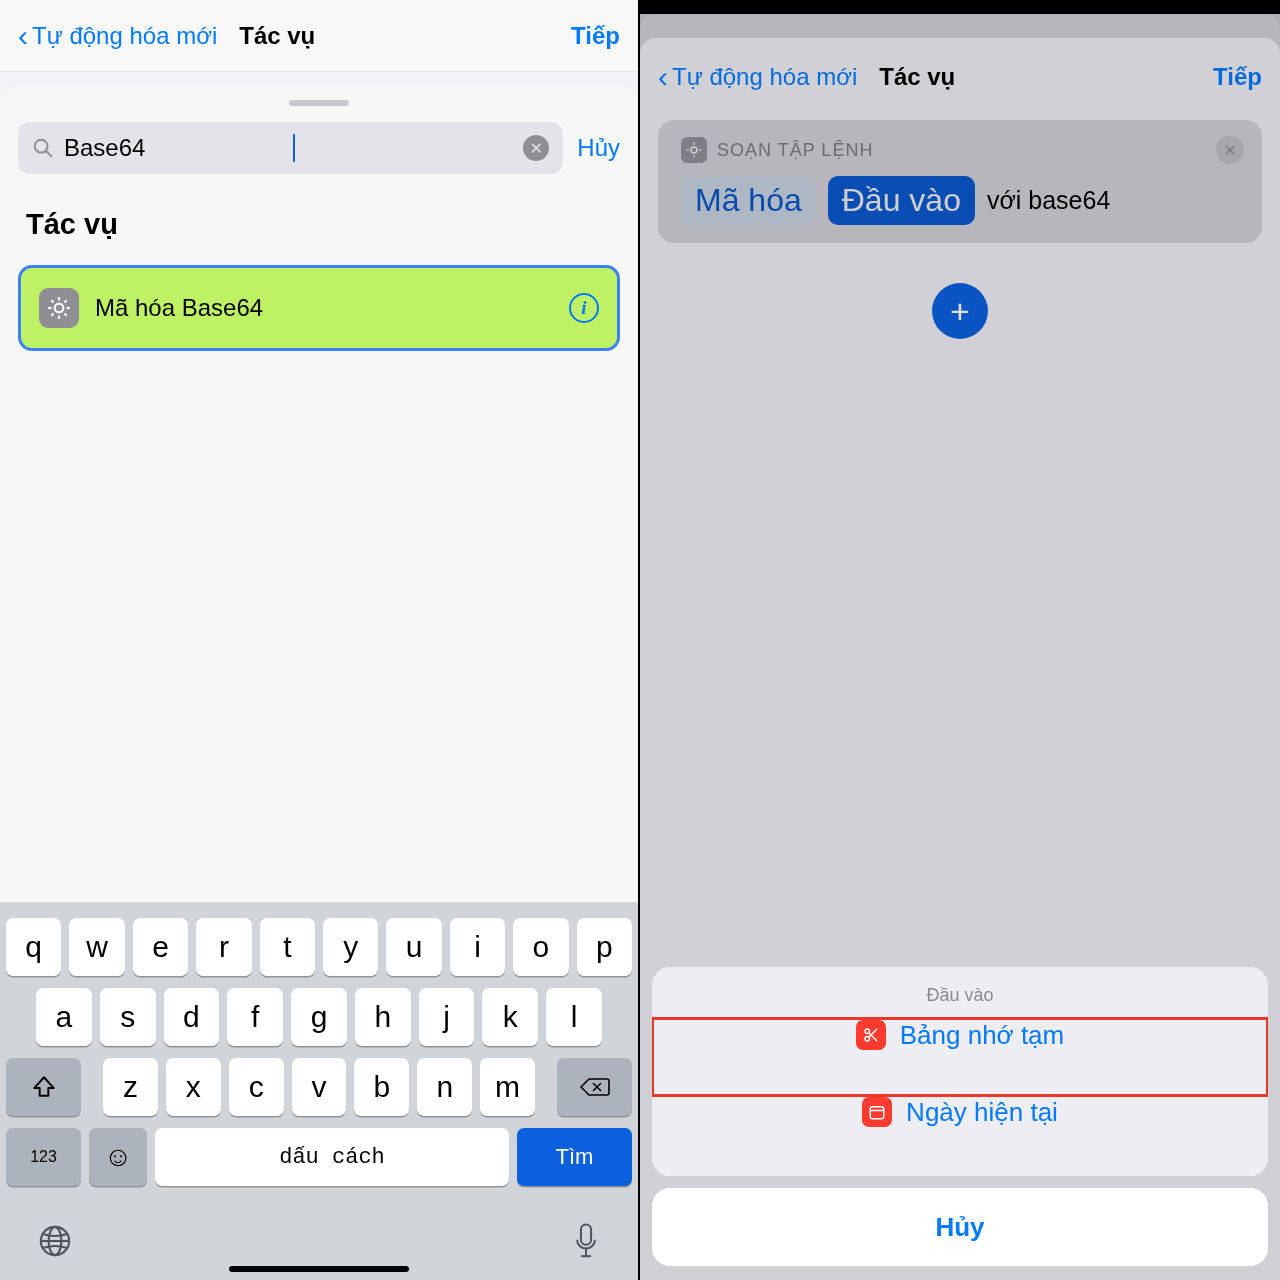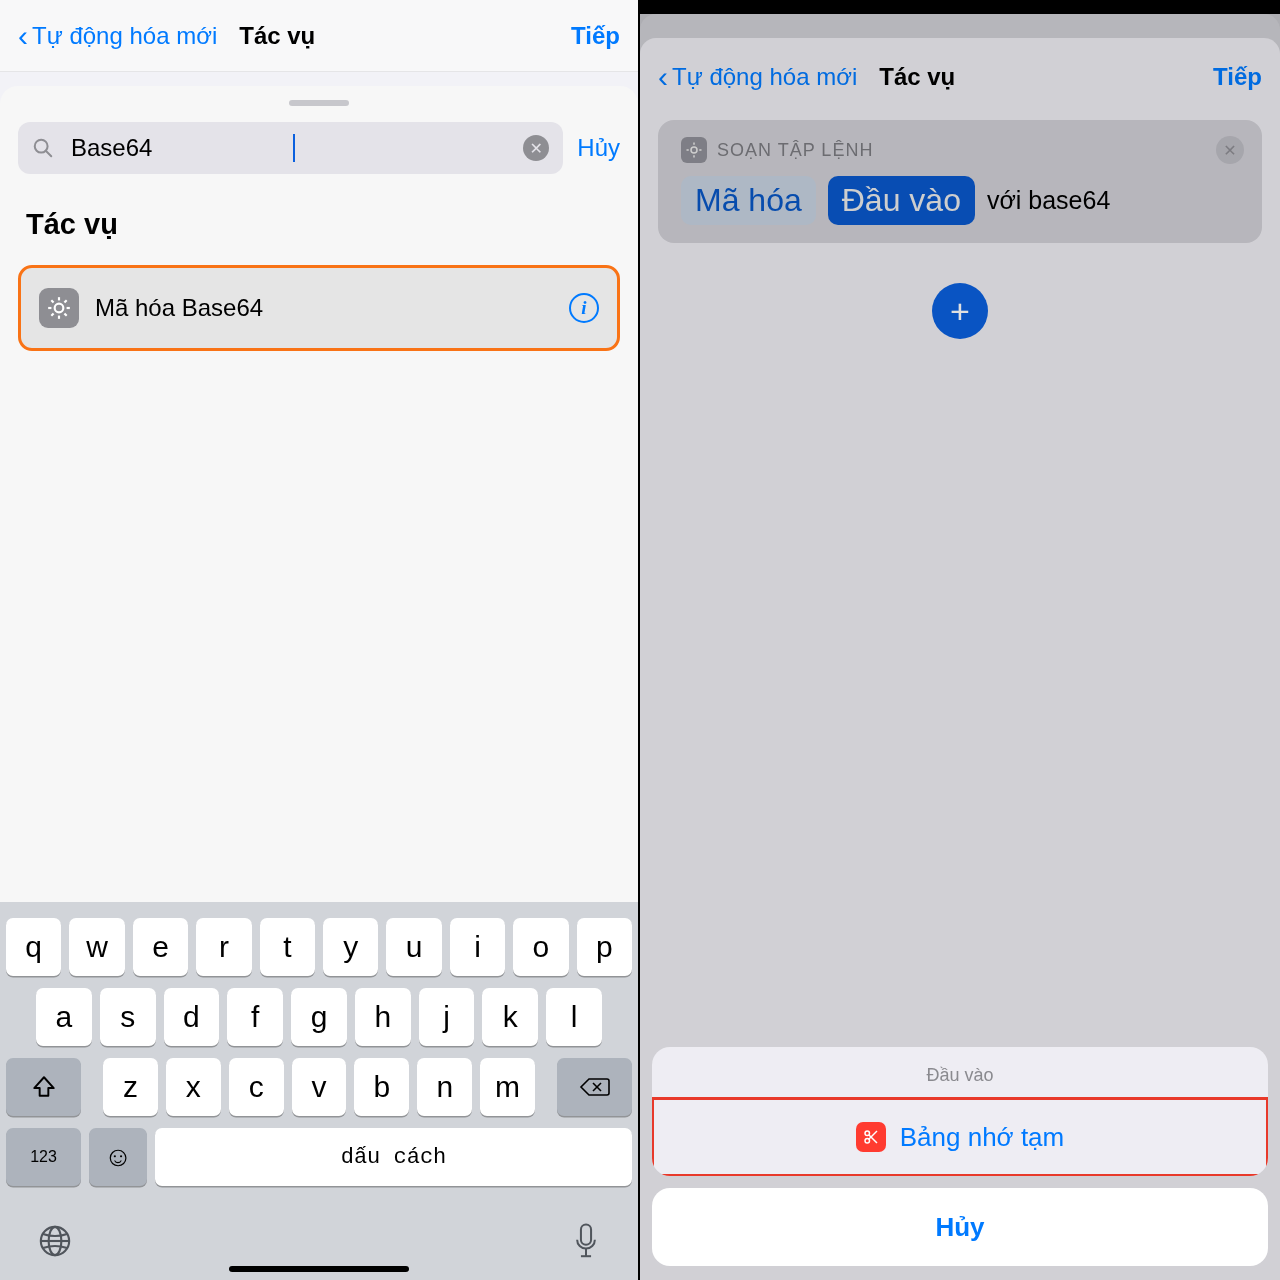--- a/index.html
+++ b/index.html
@@ -12,30 +12,30 @@
 .l-nav { height: 72px; background: #f8f8f9; display: flex; align-items: center; padding: 0 18px; border-bottom: 1px solid #e5e5e7; }
 .l-back { display: flex; align-items: center; color: #007aff; font-size: 24px; }
 .chev { font-size: 30px; margin-right: 4px; font-weight: 300; }
 .l-title { font-size: 24px; font-weight: 600; color: #000; margin-left: 22px; }
 .l-next { margin-left: auto; color: #007aff; font-size: 24px; font-weight: 600; }
 
 .l-sheet-grab { width: 60px; height: 6px; background: #c7c7cc; border-radius: 3px; margin: 14px auto 0; }
 .l-sheet { background: #f7f7f7; margin-top: 14px; border-radius: 18px 18px 0 0; height: calc(100% - 72px - 14px); display: flex; flex-direction: column; }
 
 .l-search-row { display: flex; align-items: center; padding: 16px 18px 8px; gap: 14px; }
-.l-searchbox { flex: 1; height: 52px; background: #e4e3e9; border-radius: 12px; display: flex; align-items: center; padding: 0 14px; gap: 7px; }
+.l-searchbox { flex: 1; height: 52px; background: #e4e3e9; border-radius: 12px; display: flex; align-items: center; padding: 0 14px; }
 .l-searchbox svg { flex-shrink: 0; }
 .l-searchtext { flex: 1; font-size: 24px; color: #000; margin-left: 10px; border: none; background: transparent; outline: none; }
 .l-cursor { width: 2px; height: 28px; background: #0b60de; }
 .l-clear { width: 26px; height: 26px; background: #8e8e93; border-radius: 50%; display: flex; align-items: center; justify-content: center; color: #e4e3e9; font-size: 16px; flex-shrink: 0; }
 .l-cancel { color: #007aff; font-size: 24px; }
 
 .l-section-title { font-size: 29px; font-weight: 700; color: #000; padding: 26px 26px 10px; }
 
-.l-list { background: #e5e5e5; margin: 14px 18px 0; border-radius: 14px; border: 3px solid #f97316; }
+.l-list { background: #bef264; margin: 14px 18px 0; border-radius: 14px; border: 3px solid #3b82f6; }
 .l-item { height: 80px; display: flex; align-items: center; padding: 0 18px; gap: 16px; }
 .l-item-icon { width: 40px; height: 40px; background: #8e8e93; border-radius: 9px; display: flex; align-items: center; justify-content: center; }
 .l-item-icon svg { display: block; }
 .l-item-label { font-size: 24px; color: #000; flex: 1; }
 .l-item-info { width: 30px; height: 30px; border: 2px solid #007aff; border-radius: 50%; color: #007aff; display: flex; align-items: center; justify-content: center; font-family: Georgia, serif; font-style: italic; font-size: 19px; font-weight: 600; }
 
 
 .kb { position: absolute; bottom: 0; left: 0; right: 0; background: #d1d4d9; padding-top: 10px; }
 .kb-row { display: flex; justify-content: center; padding: 6px 6px; gap: 8px; }
 .key { background: #fff; border-radius: 7px; height: 58px; box-shadow: 0 1.5px 0 rgba(0,0,0,0.3); display: flex; align-items: center; justify-content: center; font-size: 30px; color: #000; flex: 1; }
@@ -77,21 +77,21 @@
 .r-card-more { border-top: 1px solid #d4d3da; height: 60px; display: flex; align-items: center; color: #86868c; font-size: 22px; }
 .r-card-more .chv { margin-left: auto; color: #b3b3b9; font-size: 24px; }
 
 .r-add { width: 56px; height: 56px; background: #0b60de; border-radius: 50%; margin: 40px auto 0; display: flex; align-items: center; justify-content: center; color: #fff; font-size: 34px; font-weight: 300; }
 
 
 .r-overlay { position: absolute; left: 0; right: 0; bottom: 0; top: 0; background: rgba(0,0,0,0.12); }
 .r-menu { position: absolute; left: 12px; right: 12px; bottom: 14px; }
 .r-menu-group { background: #eeedf3; border-radius: 18px; overflow: hidden; margin-bottom: 12px; }
 .r-menu-title { text-align: center; color: #8a8a8f; font-size: 18px; padding: 18px 0 12px; }
-.r-menu-item { height: 80px; display: flex; align-items: center; justify-content: center; gap: 14px; font-size: 26px; color: #007aff; border-top: 1px solid #d8d7de; position: relative; }
+.r-menu-item { height: 80px; display: flex; justify-content: center; gap: 14px; font-size: 26px; color: #007aff; border-top: 1px solid #d8d7de; position: relative; }
 .r-menu-item.highlight { border: 3px solid #e8392a; margin: -1px; z-index: 1; }
 .r-ico { width: 30px; height: 30px; border-radius: 7px; display: flex; align-items: center; justify-content: center; }
 .r-ico.red { background: #ff3b30; color: #fff; }
 .r-ico.red2 { background: #ff3b30; color: #fff; }
 .r-menu-cancel { background: #fff; border-radius: 18px; height: 78px; display: flex; align-items: center; justify-content: center; font-size: 26px; color: #007aff; font-weight: 600; }
 </style>
 </head>
 <body>
 
 <div class="pane pane-left">
@@ -191,20 +191,21 @@
             <path d="M10 4 H28 a2 2 0 0 1 2 2 V18 a2 2 0 0 1 -2 2 H10 L2 12 Z" fill="none" stroke="#000" stroke-width="1.6"></path>
             <line x1="14" y1="8" x2="22" y2="16" stroke="#000" stroke-width="1.6"></line>
             <line x1="22" y1="8" x2="14" y2="16" stroke="#000" stroke-width="1.6"></line>
           </svg>
       </div>
     </div>
     <div class="kb-row r4">
       <div class="key key-123">123</div>
       <div class="key key-emoji">☺</div>
       <div class="key key-space">dấu cách</div>
+      <div class="key key-search">Tìm</div>
     </div>
     <div class="kb-bottom">
       <svg width="34" height="34" viewBox="0 0 24 24">
           <circle cx="12" cy="12" r="10" fill="none" stroke="#50555c" stroke-width="1.5"></circle>
           <ellipse cx="12" cy="12" rx="4.5" ry="10" fill="none" stroke="#50555c" stroke-width="1.5"></ellipse>
           <line x1="2" y1="12" x2="22" y2="12" stroke="#50555c" stroke-width="1.5"></line>
           <path d="M3.5 7 Q12 10 20.5 7" fill="none" stroke="#50555c" stroke-width="1.5"></path>
           <path d="M3.5 17 Q12 14 20.5 17" fill="none" stroke="#50555c" stroke-width="1.5"></path>
         </svg>
       <svg width="28" height="38" viewBox="0 0 20 30">
@@ -268,16 +269,25 @@
         <div class="r-ico red">
           <svg width="18" height="18" viewBox="0 0 24 24">
               <circle cx="7" cy="17" r="3" fill="none" stroke="#fff" stroke-width="2"></circle>
               <circle cx="7" cy="7" r="3" fill="none" stroke="#fff" stroke-width="2"></circle>
               <line x1="9" y1="9" x2="20" y2="20" stroke="#fff" stroke-width="2"></line>
               <line x1="9" y1="15" x2="20" y2="4" stroke="#fff" stroke-width="2"></line>
             </svg>
         </div>
         <span>Bảng nhớ tạm</span>
       </div>
+      <div class="r-menu-item">
+        <div class="r-ico red2">
+          <svg width="18" height="18" viewBox="0 0 24 24">
+              <rect x="3" y="5" width="18" height="16" rx="3" fill="none" stroke="#fff" stroke-width="2"></rect>
+              <line x1="3" y1="10" x2="21" y2="10" stroke="#fff" stroke-width="2"></line>
+            </svg>
+        </div>
+        <span>Ngày hiện tại</span>
+      </div>
     </div>
     <div class="r-menu-cancel">Hủy</div>
   </div>
 </div>
 
 </body></html>

